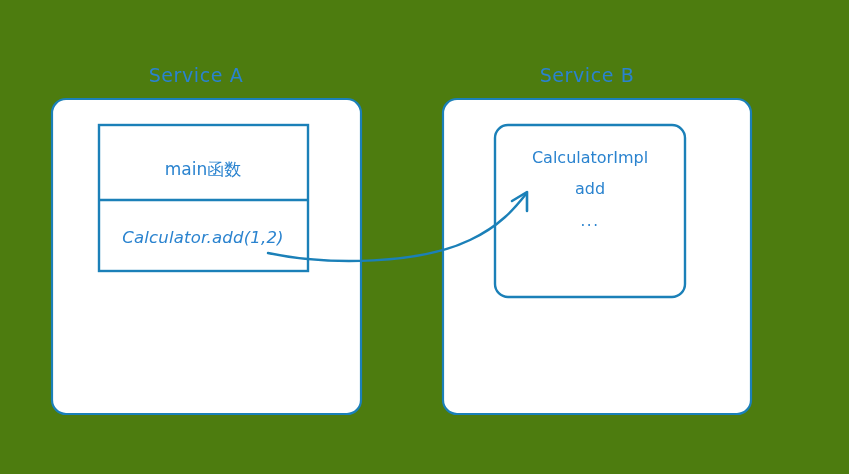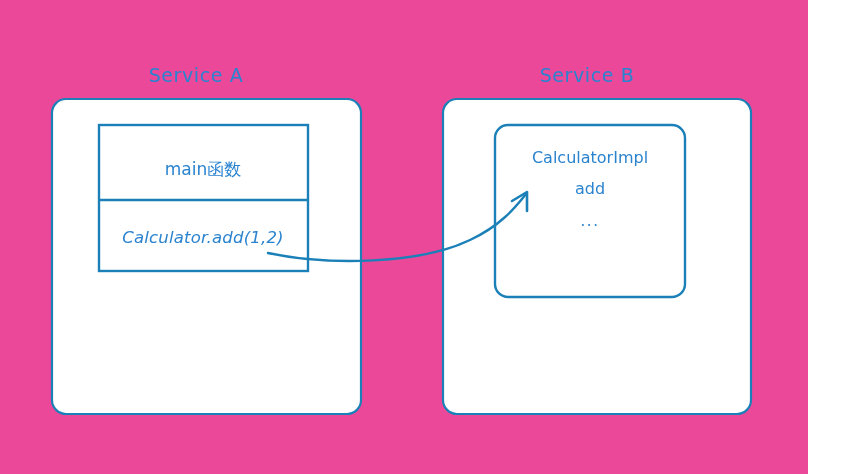--- a/index.html
+++ b/index.html
@@ -8,22 +8,23 @@
     padding: 0;
     background: #ffffff;
   }
   body {
     font-family: "DejaVu Sans", sans-serif;
   }
   #canvas {
     position: relative;
     width: 808px;
     height: 474px;
-    background: #ec4899;
+    background: #4d7c0f;
     overflow: hidden;
+    padding-left: 42px;
   }
   #diagram-svg {
     position: absolute;
     left: 0;
     top: 0;
     width: 849px;
     height: 474px;
   }
   .svc-title {
     font-family: "DejaVu Sans", sans-serif;

